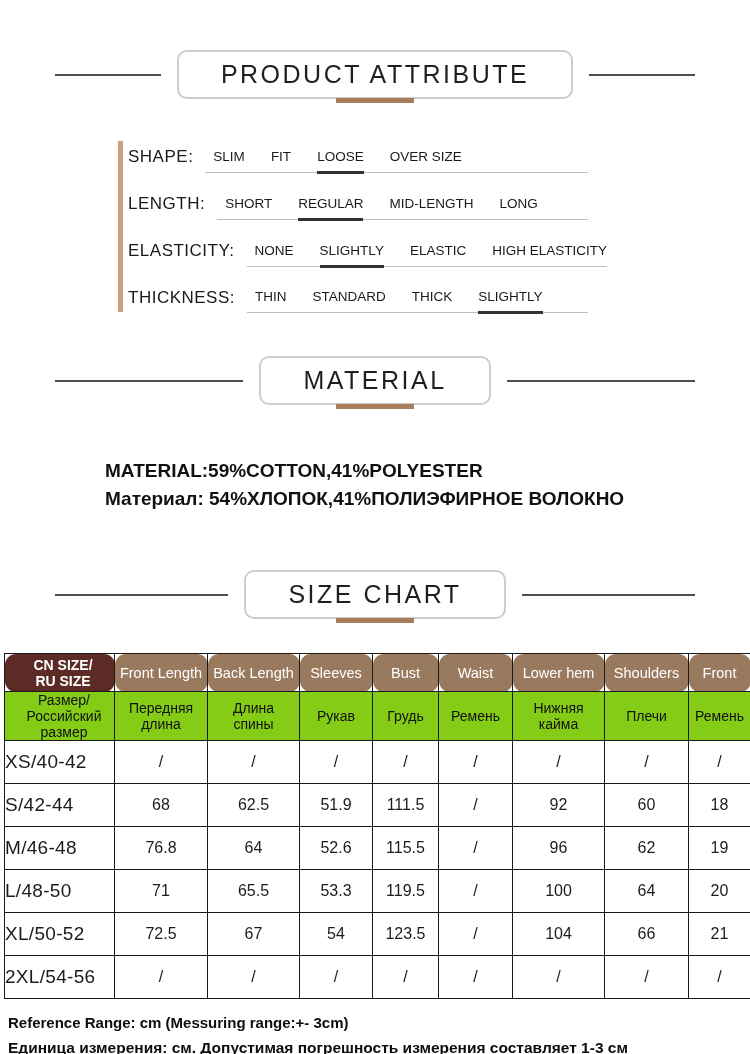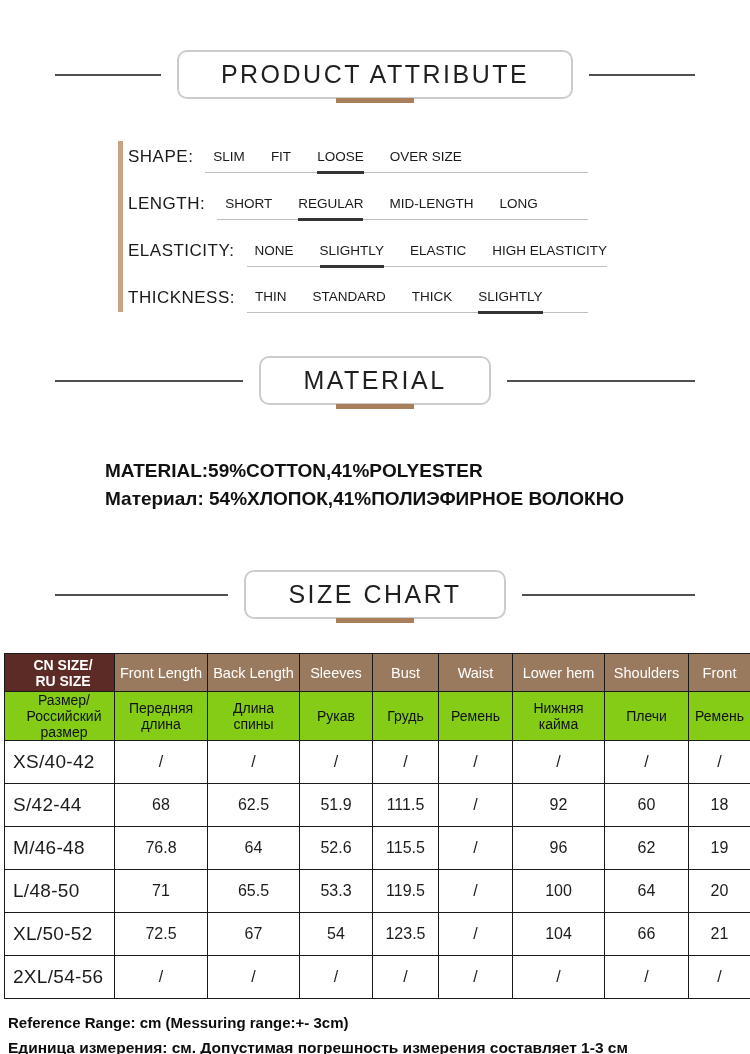--- a/index.html
+++ b/index.html
@@ -51,34 +51,34 @@
     border-collapse: collapse; table-layout: fixed;
   }
   #size-table th, #size-table td {
     border: 1px solid #1a1a1a; text-align: center; vertical-align: middle;
   }
   col.c0 { width: 110px; } col.c1 { width: 93px; } col.c2 { width: 92px; }
   col.c3 { width: 73px; }  col.c4 { width: 66px; } col.c5 { width: 74px; }
   col.c6 { width: 92px; }  col.c7 { width: 84px; } col.c8 { width: 62px; }
   tr.head-en th {
     height: 38px; background: var(--table_header_bg, #9a7a5f); color: #ffffff;
-    font-size: 14.5px; font-weight: normal; white-space: pre-line;
+    font-size: 14.5px; font-weight: normal; white-space: pre-line; border-radius: 11px;
   }
   tr.head-en th.corner {
     background: var(--table_header_corner_bg, #5d2b26);
     font-weight: bold; text-align: left; padding-left: 7px; font-size: 14px;
   }
   tr.head-ru th {
     height: 48px; background: #84cc16; color: #111111;
     font-size: 14px; font-weight: normal; white-space: pre-line; line-height: 1.15;
   }
   tr.head-ru th.first { text-align: left; padding-left: 9px; }
   #size-table tbody tr { height: 43px; }
   #size-table tbody th.size-cell {
-    font-size: 19px; font-weight: normal; text-align: left; padding-left: 8px;
+    font-size: 19px; font-weight: normal; text-align: left; padding-left: 0;
     letter-spacing: 0.3px;
   }
   #size-table tbody td { font-size: 16px; }
 
   
   .footnote { margin-left: 8px; font-weight: bold; color: #0d0d0d; }
   .footnote.en { margin-top: 15px; font-size: 15px; }
   .footnote.ru { margin-top: 8px; font-size: 15.5px; }
 </style>
 </head>

